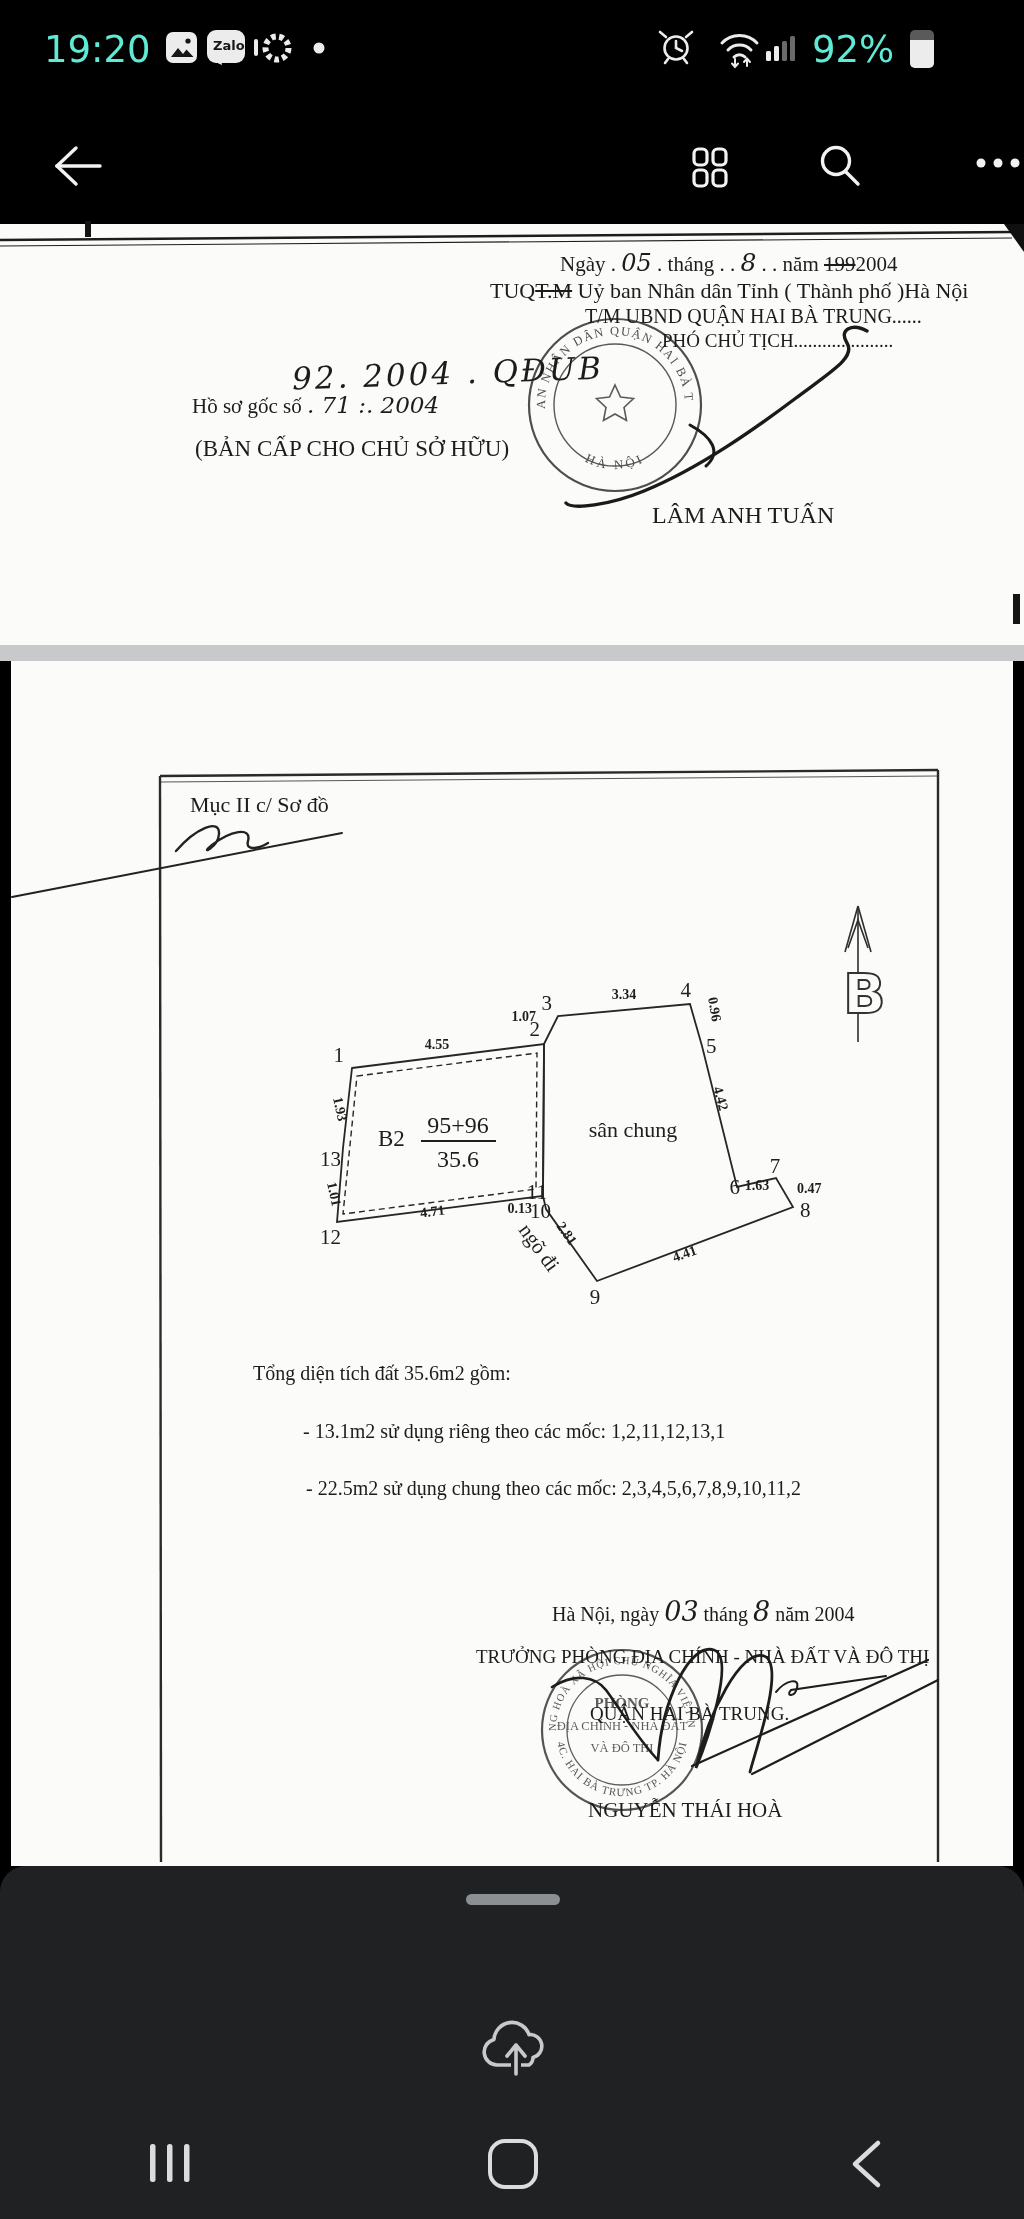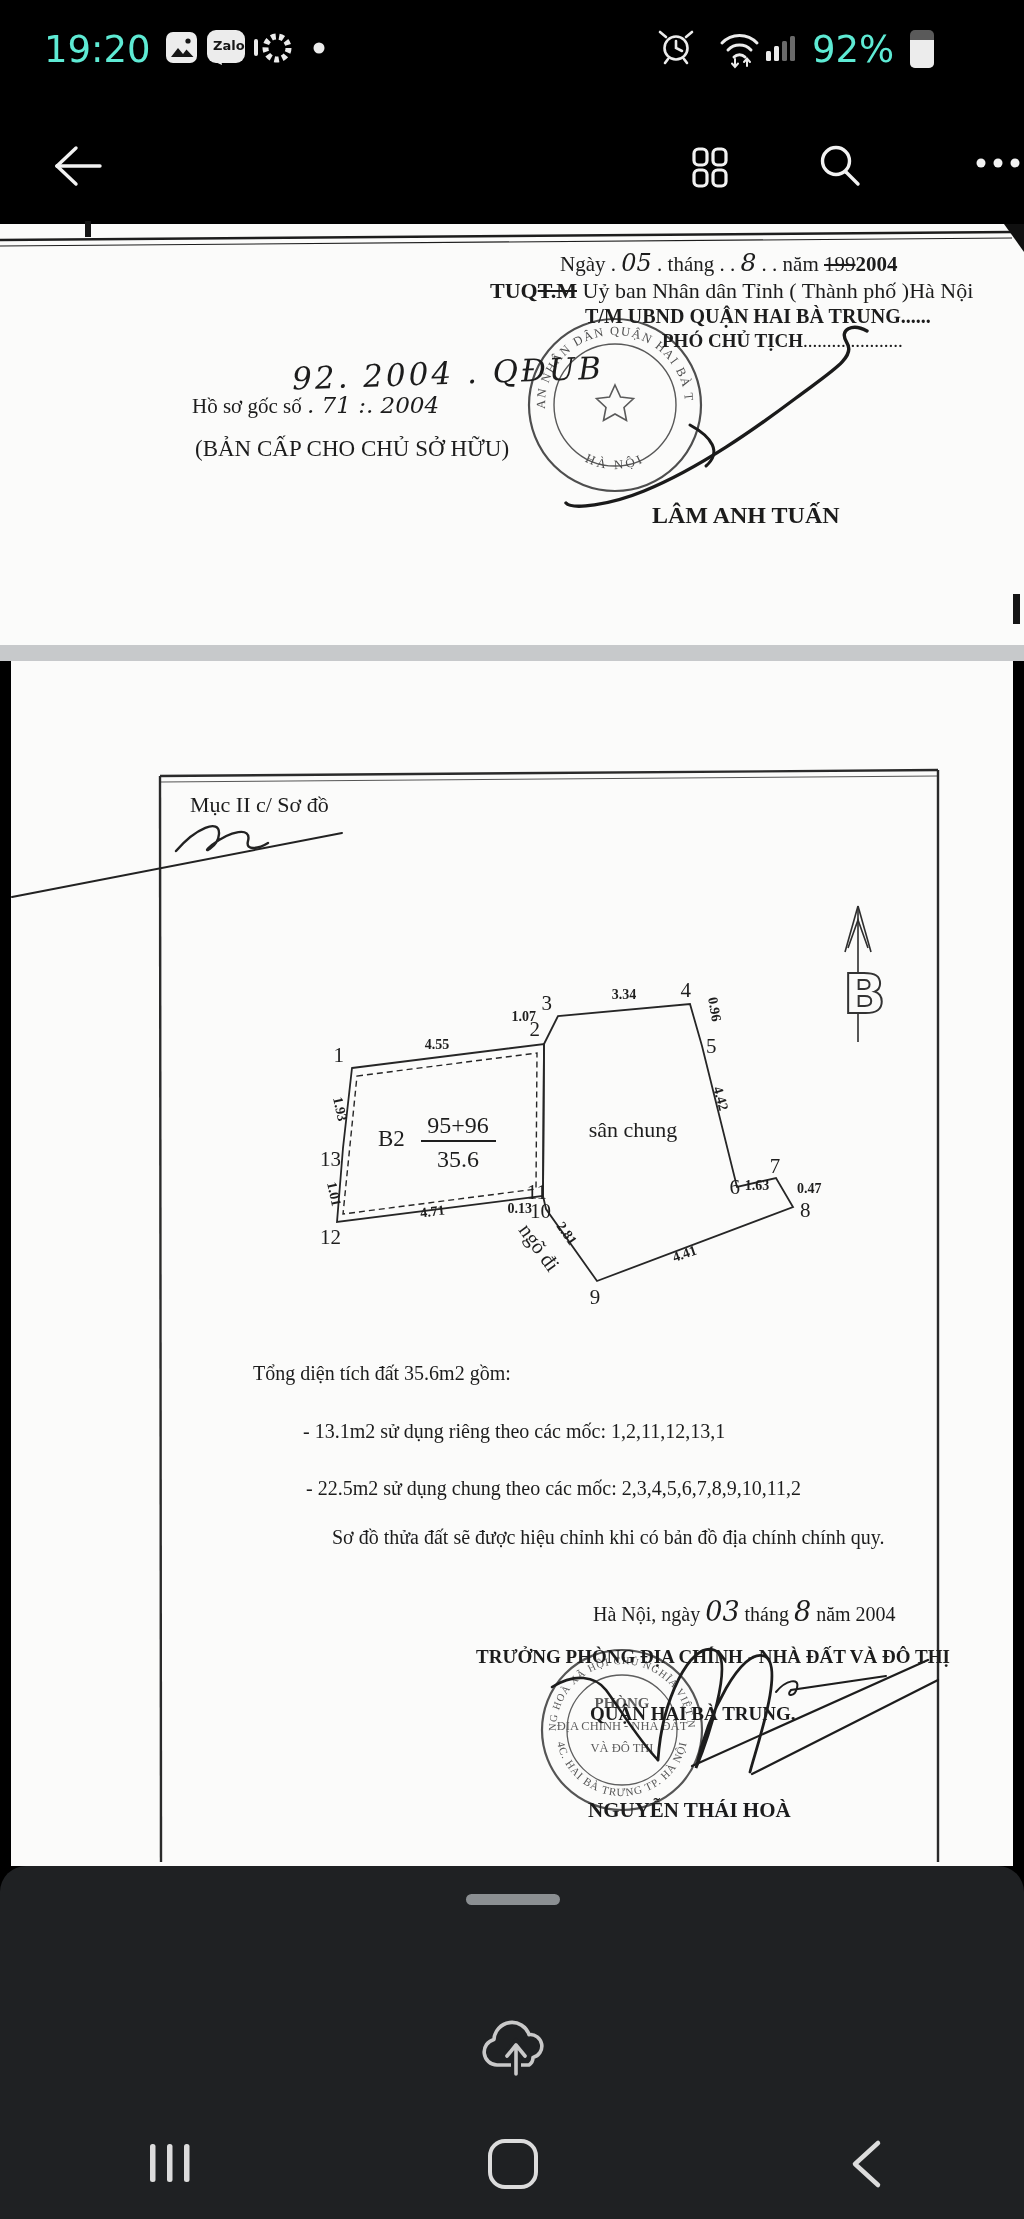--- a/index.html
+++ b/index.html
@@ -1,21 +1,21 @@
 <!DOCTYPE html>
 <html><head>
 <meta charset="utf-8">
 <style>
   html,body{margin:0;padding:0;background:#000;}
   #screen{position:relative;width:1024px;height:2219px;background:#000;overflow:hidden;
           font-family:"Liberation Serif",serif;}
   .abs{position:absolute;}
   .page{position:absolute;background:#fbfbfa;}
   .doc{color:#1c1c1c;white-space:nowrap;}
-  .b{font-weight:bold;}
+  .b{font-weight:normal;}
   .hw{font-family:"DejaVu Serif",serif;font-style:italic;}
   .strike{text-decoration:line-through;}
   .ui{font-family:"DejaVu Sans","Liberation Sans",sans-serif;color:#5eead4;}
   svg{position:absolute;left:0;top:0;pointer-events:none;}
   .sheet{position:absolute;left:0;top:1866px;width:1024px;height:353px;background:#1f2123;
          border-radius:26px 26px 0 0;}
   .handle{position:absolute;left:466px;top:28px;width:94px;height:11px;border-radius:6px;background:#8b8f92;}
 </style>
 </head>
 <body>
@@ -263,23 +263,22 @@
 
   <div class="abs doc" style="left:170px;top:436px;font-size:23px;margin-left:25px;">(BẢN CẤP CHO CHỦ SỞ HỮU)</div>
 
   <div class="abs doc b" style="left:652px;top:502px;font-size:24px;">LÂM ANH TUẤN</div>
 
   <div class="abs doc" style="left:190px;top:792px;font-size:22px;">Mục II c/ Sơ đồ</div>
 
   <div class="abs doc" style="left:253px;top:1362px;font-size:20px;">Tổng diện tích đất 35.6m2 gồm:</div>
   <div class="abs doc" style="left:303px;top:1420px;font-size:20px;">- 13.1m2 sử dụng riêng theo các mốc: 1,2,11,12,13,1</div>
   <div class="abs doc" style="left:306px;top:1477px;font-size:20px;">- 22.5m2 sử dụng chung theo các mốc: 2,3,4,5,6,7,8,9,10,11,2</div>
-  <div class="abs doc" style="left:332px;top:1526px;font-size:20px;">Sơ đồ thửa đất sẽ được hiệu chỉnh khi có bản đồ địa chính chính quy.</div>
-
-  <div class="abs doc" style="left:552px;top:1596px;font-size:20px;margin-left:41px;">
+
+  <div class="abs doc" style="left:552px;top:1596px;font-size:20px;">
     <span>Hà Nội, ngày</span>
     <span class="hw" style="font-size:27px;">03</span>
     <span>tháng</span>
     <span class="hw" style="font-size:27px;">8</span>
     <span>năm 2004</span>
   </div>
 
   <div class="abs doc b" style="left:476px;top:1646px;font-size:19px;">TRƯỞNG PHÒNG ĐỊA CHÍNH - NHÀ ĐẤT VÀ ĐÔ THỊ</div>
   <div class="abs doc b" style="left:590px;top:1676px;font-size:19px;margin-top:27px;">QUẬN HAI BÀ TRUNG.</div>
 

